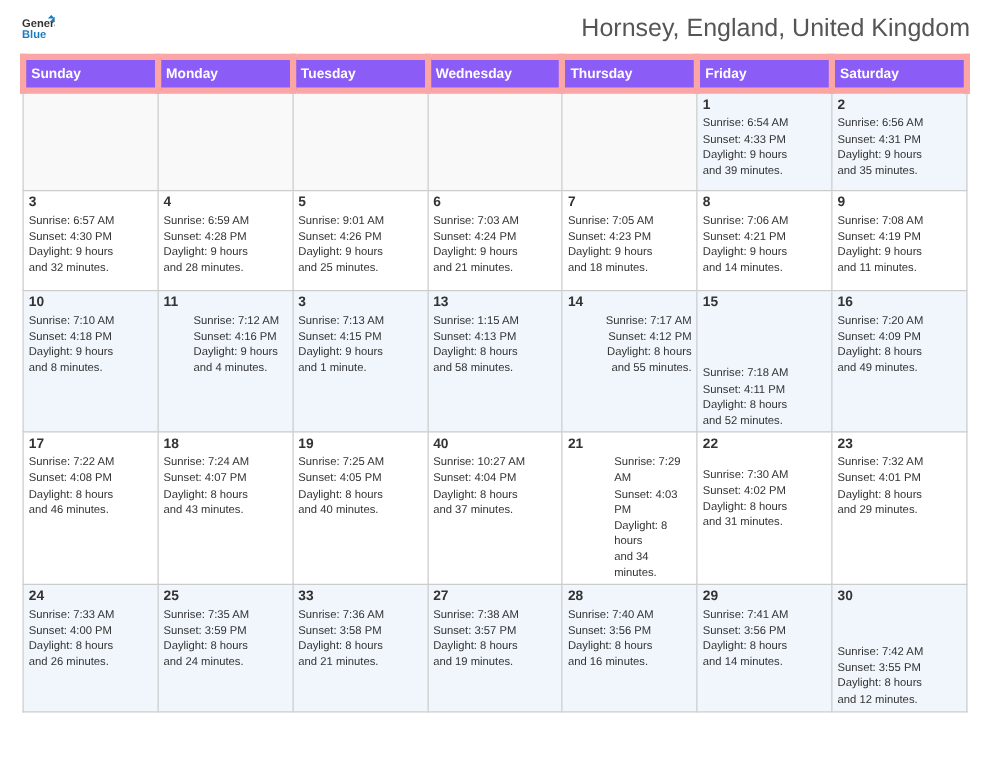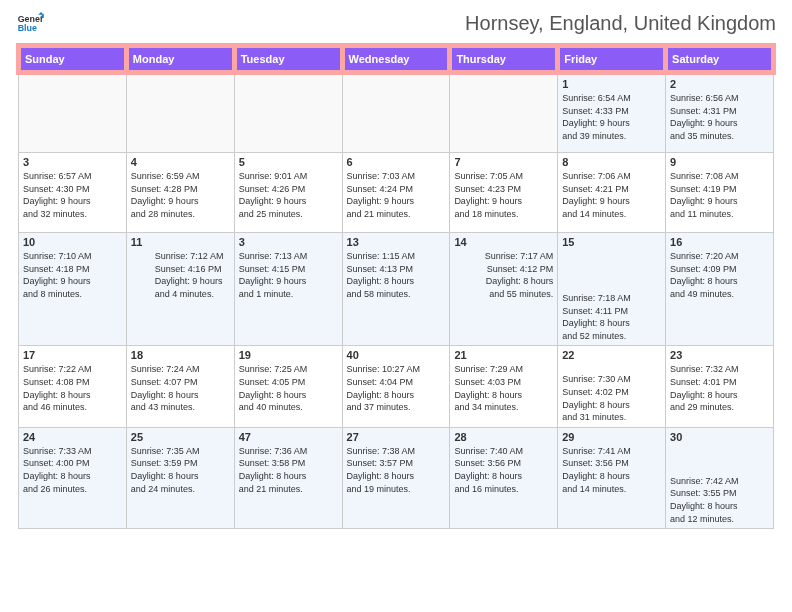--- a/index.html
+++ b/index.html
@@ -263,21 +263,21 @@
           </td>
           <td>
             <div class="day-num">40</div>
             <div class="day-info" style="white-space: pre-line;">Sunrise: 10:27 AM
 Sunset: 4:04 PM
 Daylight: 8 hours
 and 37 minutes.</div>
           </td>
           <td>
             <div class="day-num">21</div>
-            <div class="day-info" style="white-space: pre-line;">Sunrise: 7:29 AM
+            <div class="day-info" style="white-space: pre-line; margin-left: 37px;">Sunrise: 7:29 AM
 Sunset: 4:03 PM
 Daylight: 8 hours
 and 34 minutes.</div>
           </td>
           <td>
             <div class="day-num">22</div>
             <div class="day-info" style="white-space: pre-line; margin-top: 12px;">Sunrise: 7:30 AM
 Sunset: 4:02 PM
 Daylight: 8 hours
 and 31 minutes.</div>
@@ -299,21 +299,21 @@
 and 26 minutes.</div>
           </td>
           <td>
             <div class="day-num">25</div>
             <div class="day-info" style="white-space: pre-line;">Sunrise: 7:35 AM
 Sunset: 3:59 PM
 Daylight: 8 hours
 and 24 minutes.</div>
           </td>
           <td>
-            <div class="day-num">47</div>
+            <div class="day-num">33</div>
             <div class="day-info" style="white-space: pre-line;">Sunrise: 7:36 AM
 Sunset: 3:58 PM
 Daylight: 8 hours
 and 21 minutes.</div>
           </td>
           <td>
             <div class="day-num">27</div>
             <div class="day-info" style="white-space: pre-line;">Sunrise: 7:38 AM
 Sunset: 3:57 PM
 Daylight: 8 hours

